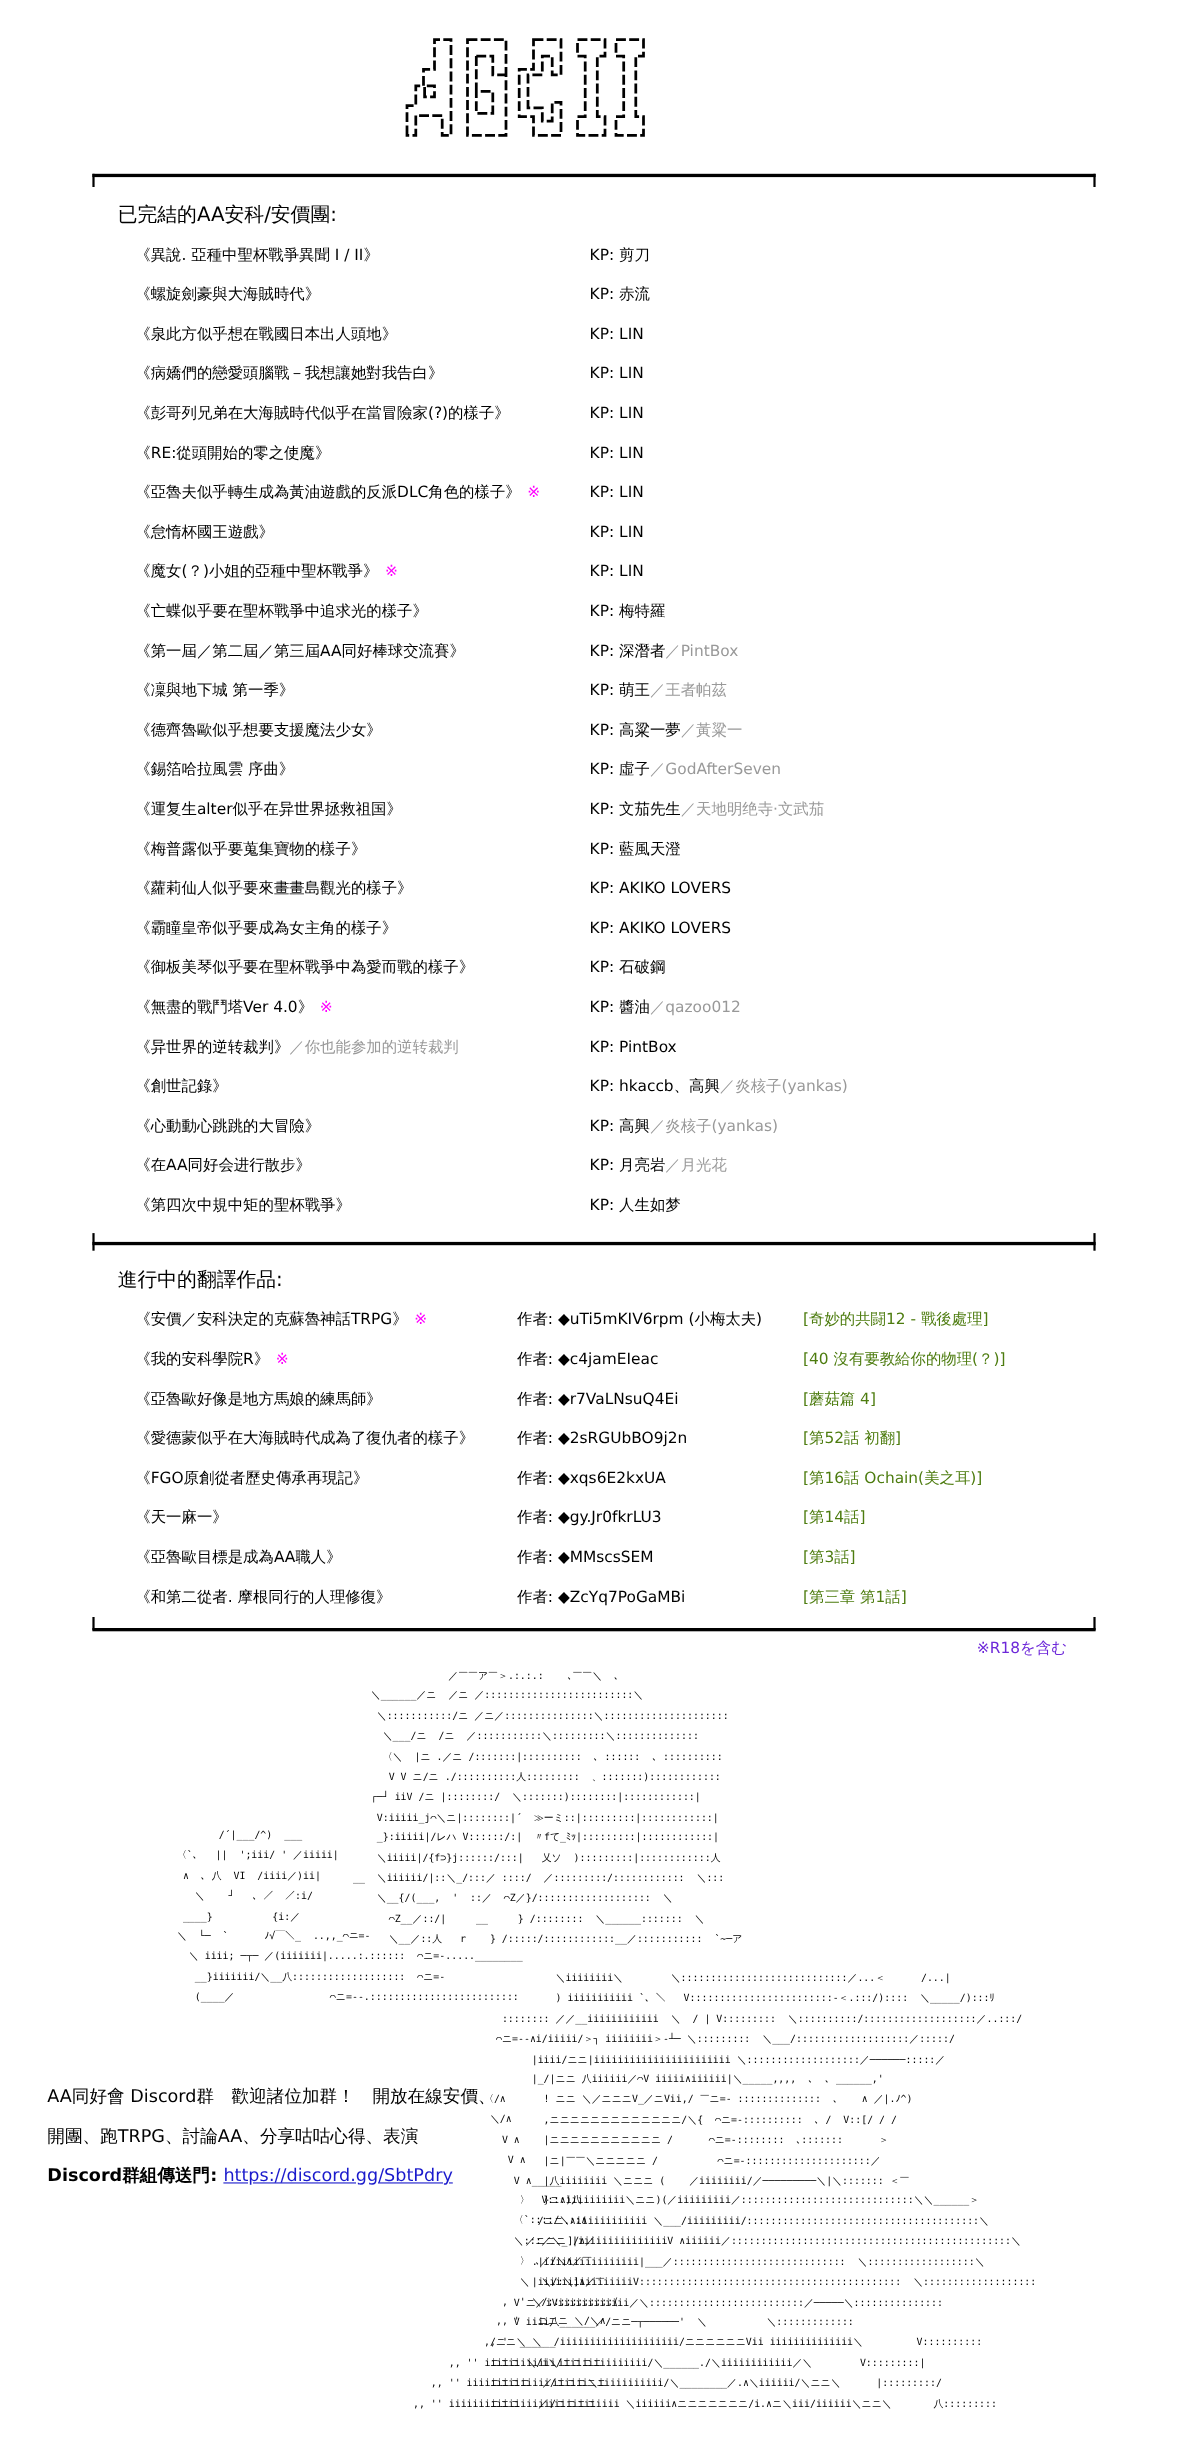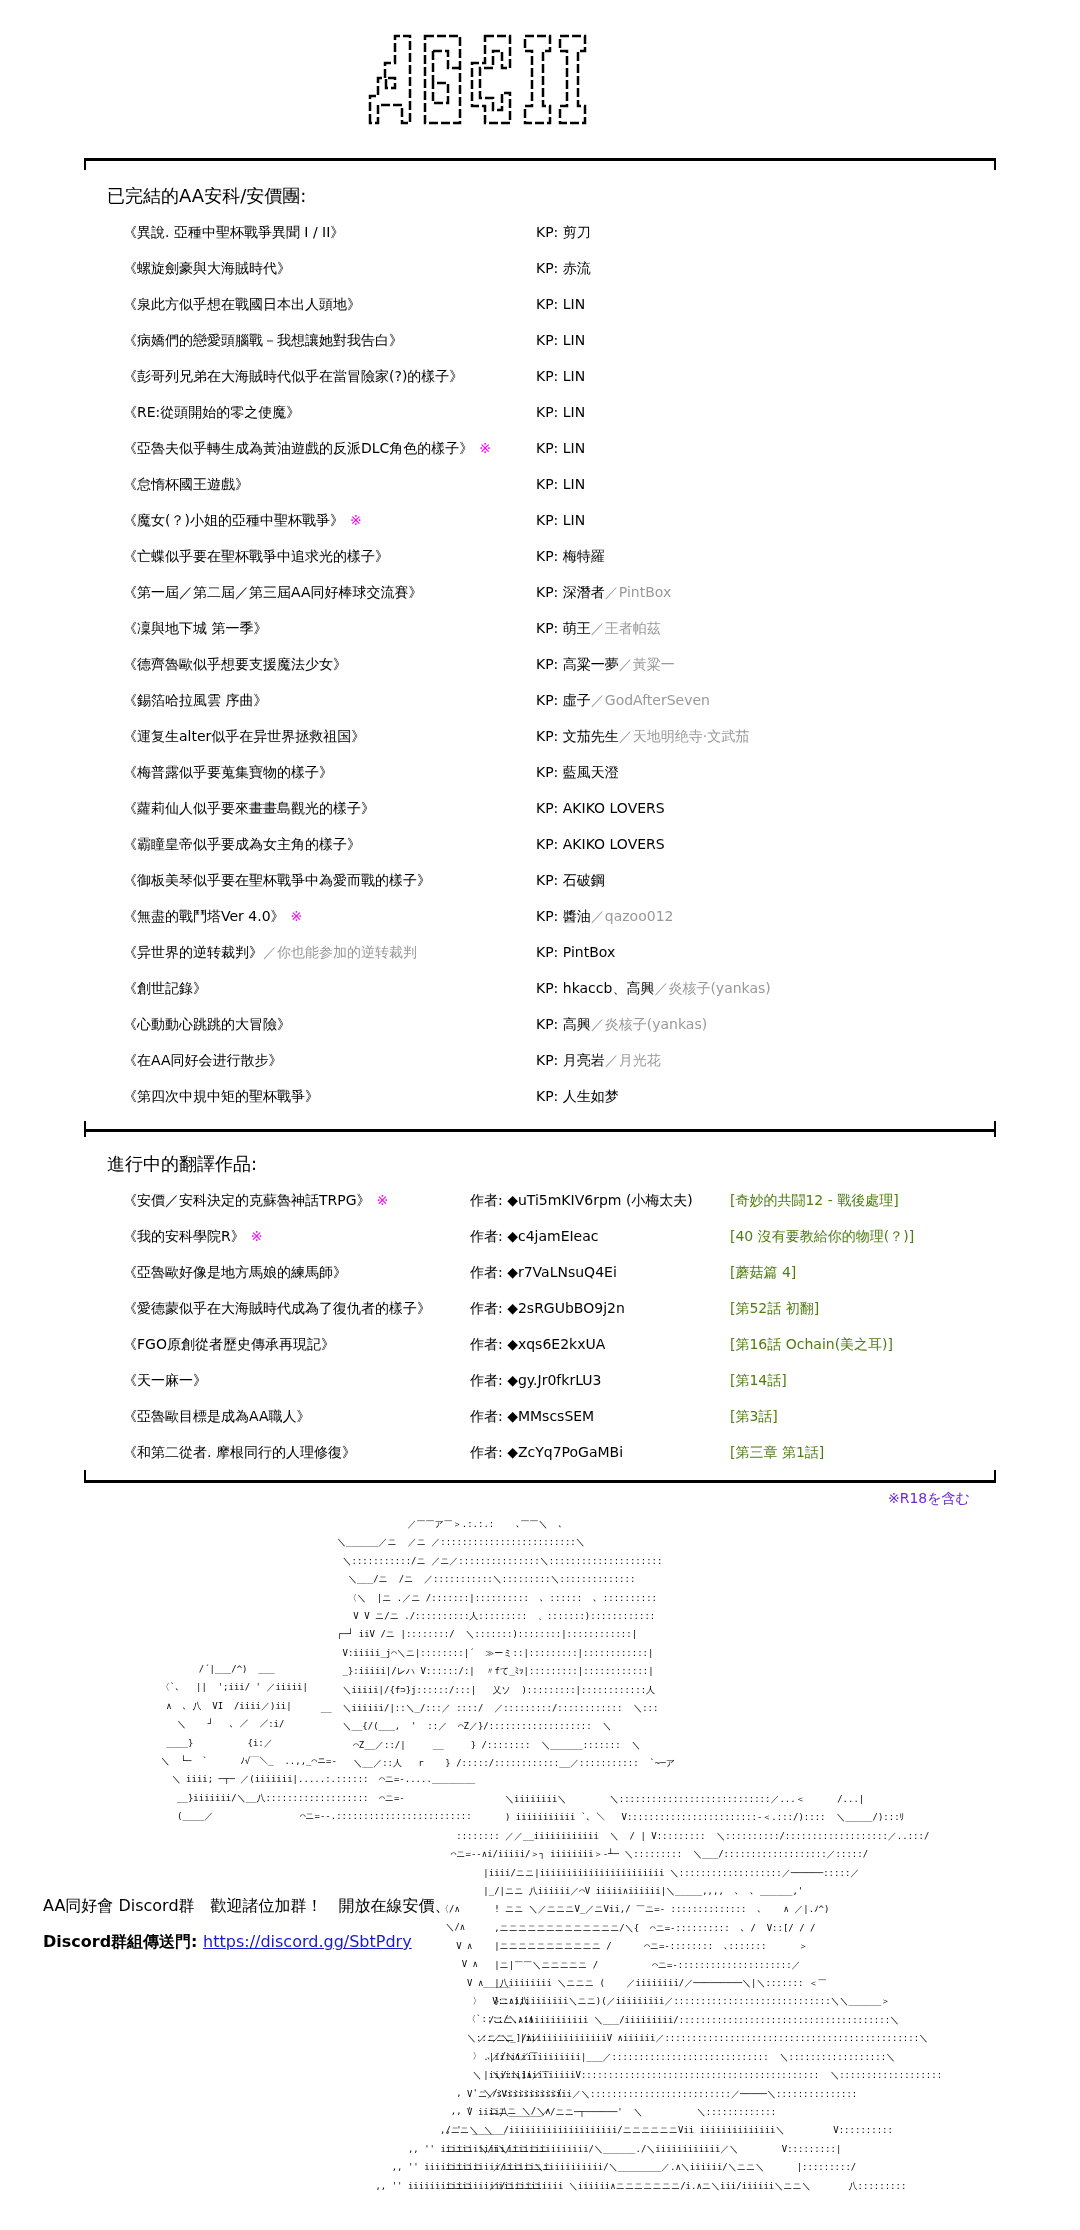--- a/index.html
+++ b/index.html
@@ -294,16 +294,17 @@
 ,, '  ______
 </pre>
 
 <pre class="aa" style="left:370px; top:2140px;">       ,, '' iiiiiiiiiiii/ニニニニ
     ,, '' iiiiiiiiiiiiii/ニニニニニ
  ,, '' iiiiiiiiiiiiiiiii/ニニニニ
 </pre>
 
 <div class="discord">
   <div>AA同好會 Discord群　歡迎諸位加群！　開放在線安價、</div>
+  <div>開團、跑TRPG、討論AA、分享咕咕心得、表演</div>
   <div>
     <span class="lbl">Discord群組傳送門: </span><a>https://discord.gg/SbtPdry</a>
   </div>
 </div>
 
 </body></html>

